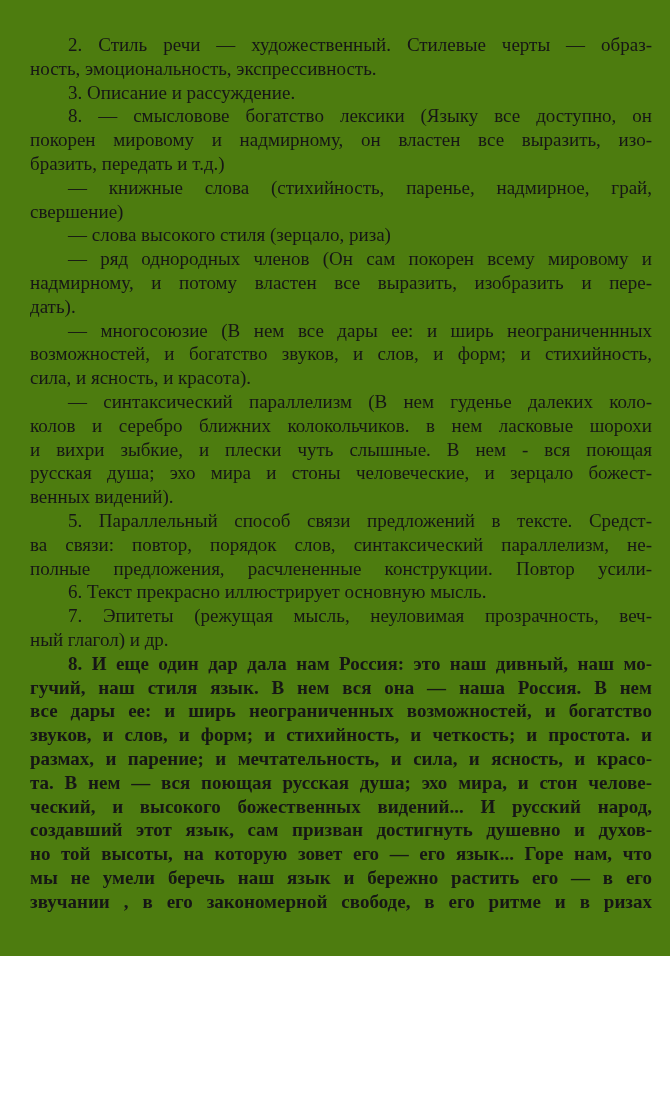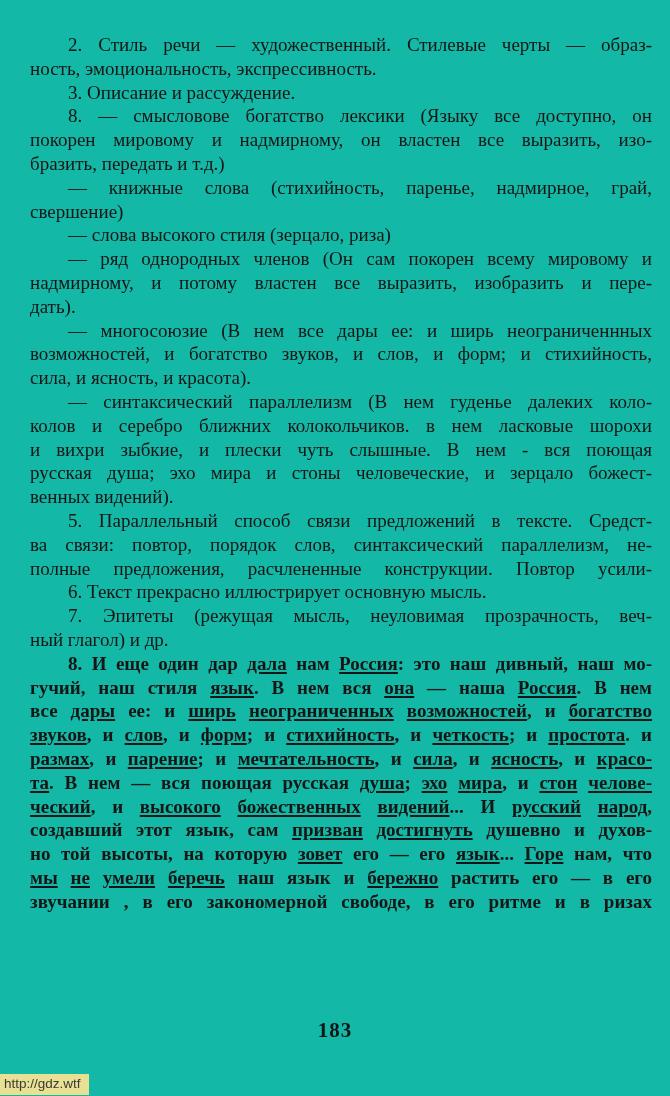--- a/index.html
+++ b/index.html
@@ -3,22 +3,22 @@
 <meta charset="utf-8">
 <style>
   html, body {
     margin: 0;
     padding: 0;
     background: #ffffff;
   }
   #screen {
     position: relative;
     width: 670px;
-    height: 1096px;
-    background: #14b8a6;
+    height: 956px;
+    background: #4d7c0f;
     overflow: hidden;
     font-family: "Liberation Serif", serif;
     color: #161616;
   }
   .text-block {
     position: absolute;
     left: 30px;
     top: 33px;
     width: 622px;
     font-size: 19px;
@@ -26,21 +26,20 @@
   }
   .line {
     text-align: justify;
     text-align-last: justify;
     text-justify: inter-word;
   }
   .line.ind { text-indent: 38px; }
   .line.end { text-align-last: left; }
   .line.b   { font-weight: bold; }
   .u {
-    text-decoration: underline;
     text-underline-offset: 2px;
     text-decoration-thickness: 1.5px;
   }
   .page-number {
     position: absolute;
     left: 34px;
     top: 1018px;
     width: 602px;
     text-align: center;
     font-size: 21px;

